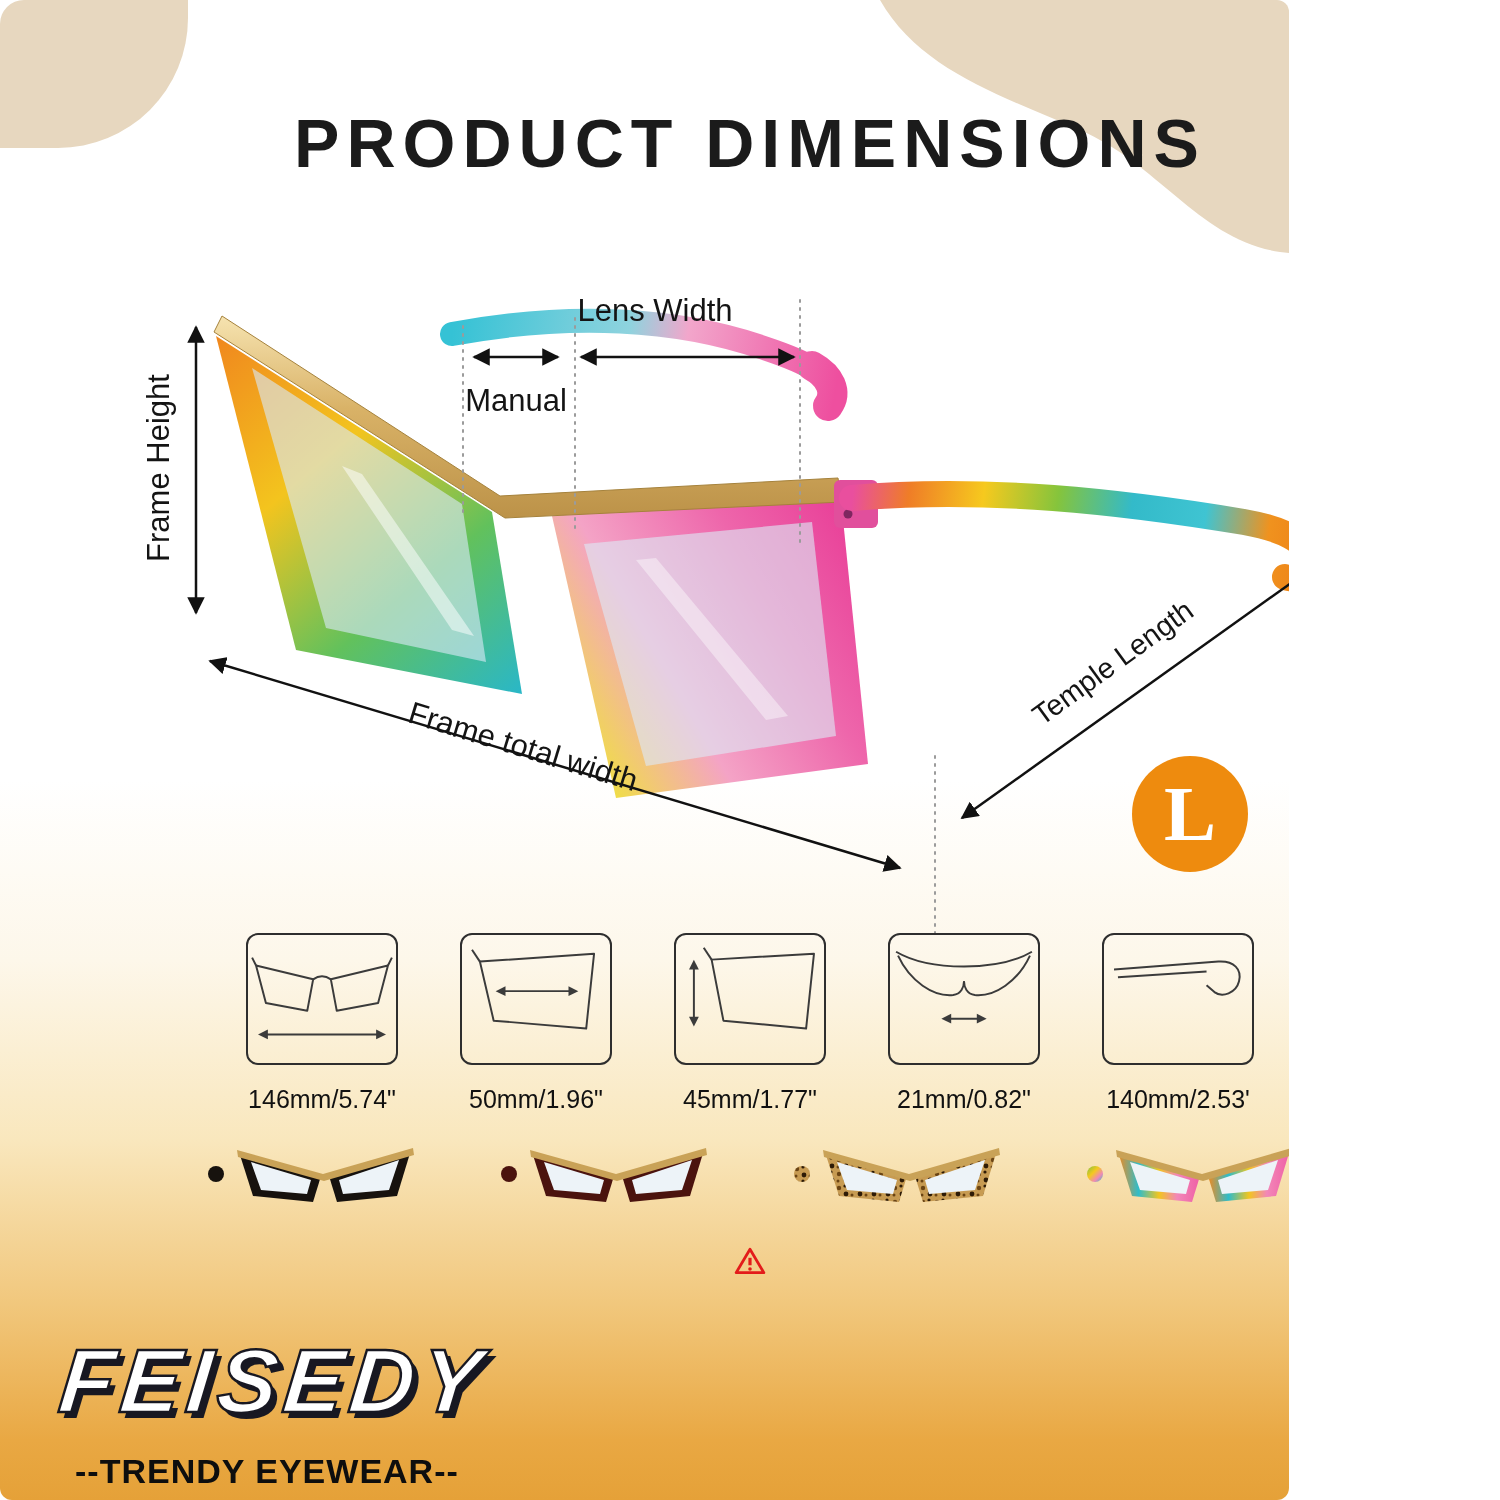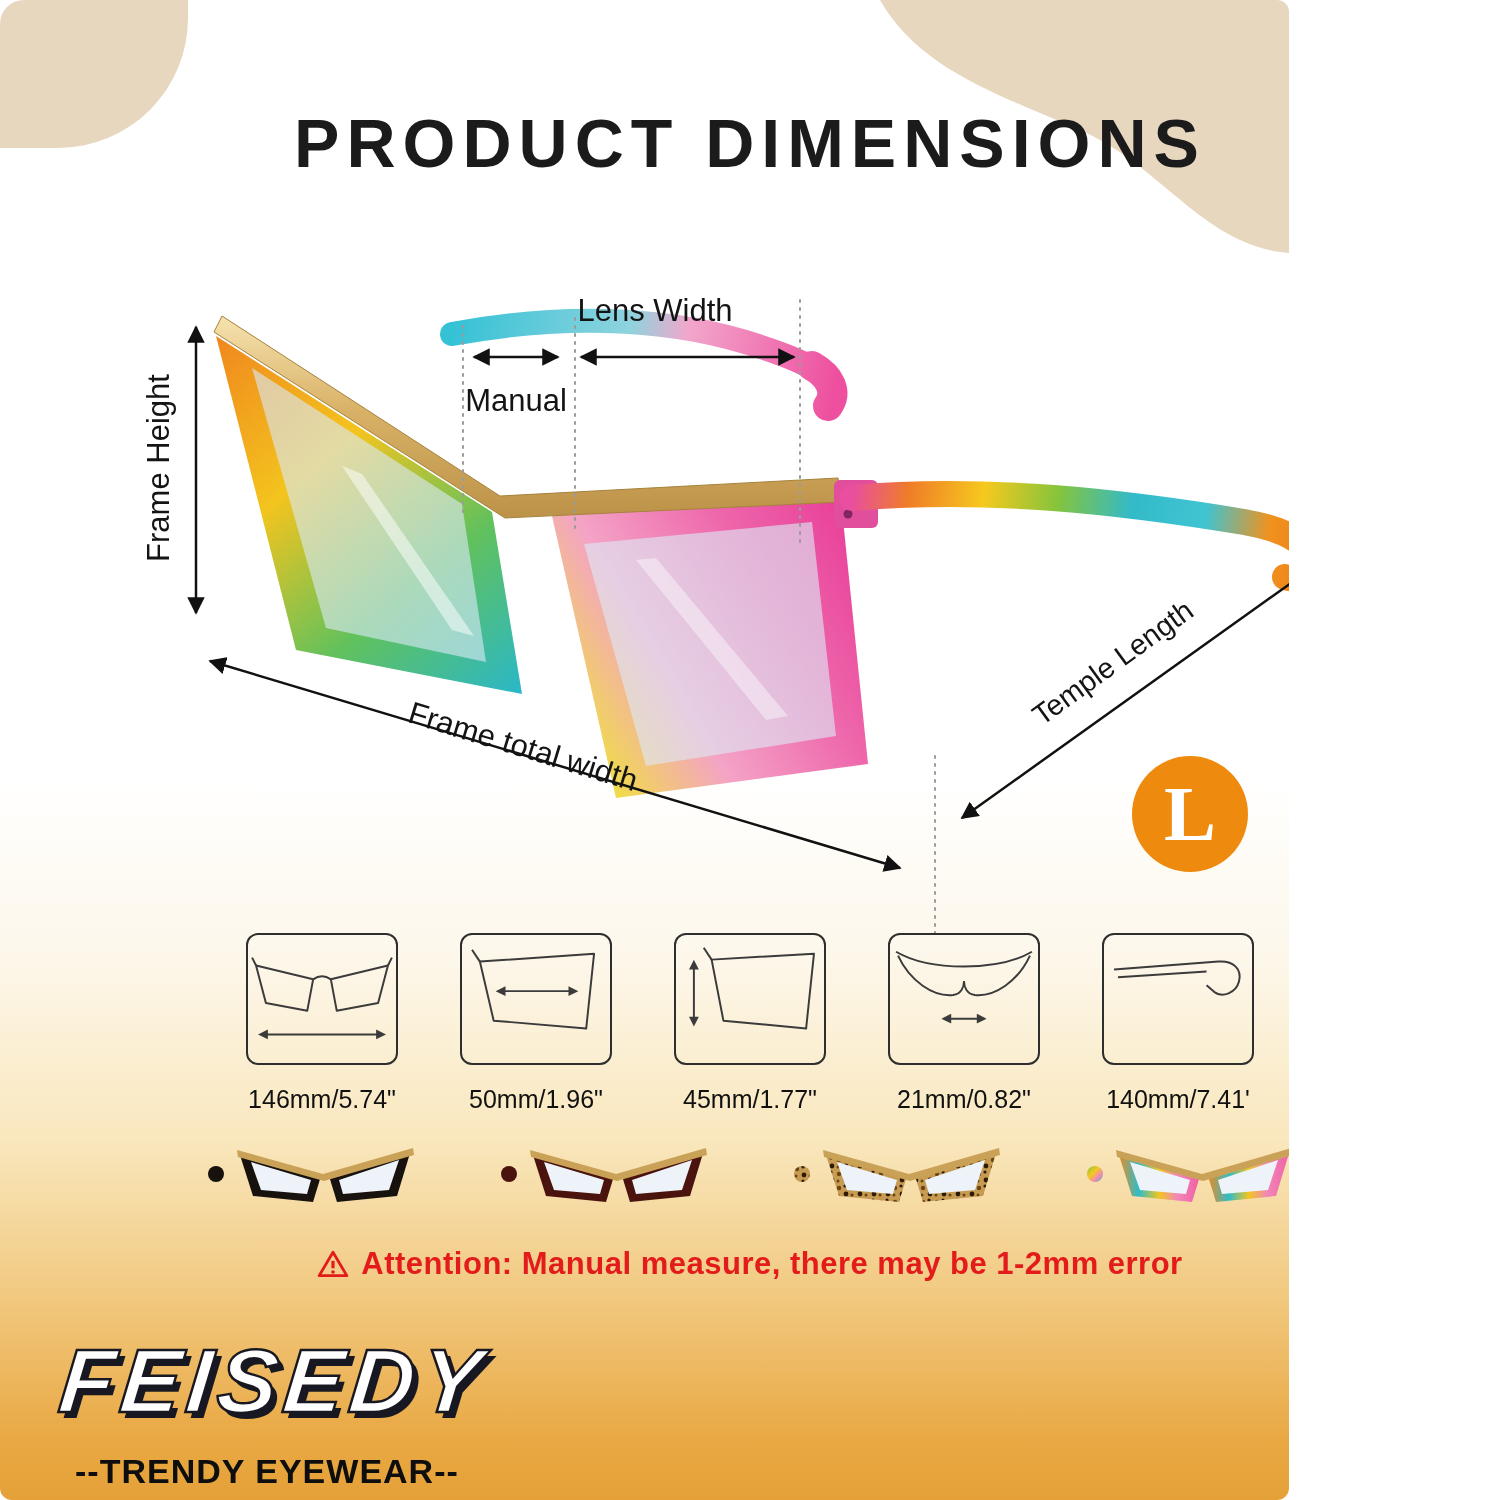--- a/index.html
+++ b/index.html
@@ -269,21 +269,21 @@
       <div class="spec-label">21mm/0.82"</div>
     </div>
 
     <div class="spec">
       <div class="spec-box">
         <svg width="148" height="126" viewBox="0 0 150 128" fill="none" stroke="#3b3b3b" stroke-width="2" stroke-linejoin="round">
           <path d="M10,34 L116,26 C132,25 140,34 137,46 C134,58 120,63 112,57 L104,50"></path>
           <path d="M14,42 L104,36"></path>
         </svg>
       </div>
-      <div class="spec-label">140mm/7.41'</div>
+      <div class="spec-label">140mm/2.53'</div>
     </div>
   </div>
 
   <div class="variants">
     <div class="variant">
       <svg width="18" height="18">
         <circle cx="9" cy="9" r="8" fill="#17120e"></circle>
       </svg>
       <svg width="180" height="64">
         <use href="#miniGlasses" width="180" height="64" fill="#17120e"></use>
@@ -314,21 +314,20 @@
       </svg>
     </div>
   </div>
 
   <div class="attention">
     <svg width="32" height="30" viewBox="0 0 30 28">
       <path d="M15,3 L28,25 L2,25 Z" fill="none" stroke="#e31b1b" stroke-width="2.6" stroke-linejoin="round"></path>
       <line x1="15" y1="11" x2="15" y2="18" stroke="#e31b1b" stroke-width="3"></line>
       <circle cx="15" cy="21.5" r="1.7" fill="#e31b1b"></circle>
     </svg>
-    <span class="attention-text">Attention: Manual measure, there may be 1-2mm error</span>
   </div>
 
   <div class="brand">FEISEDY</div>
   <div class="tagline">--TRENDY EYEWEAR--</div>
 
   <svg class="emblem" width="118" height="118" viewBox="0 0 118 118">
     <g fill="none" stroke="#ffffff" stroke-width="2.4" stroke-linecap="round">
       <circle cx="59" cy="59" r="50"></circle>
       <path d="M38,26 L34,12 L48,20"></path>
       <path d="M80,26 L84,12 L70,20"></path>

